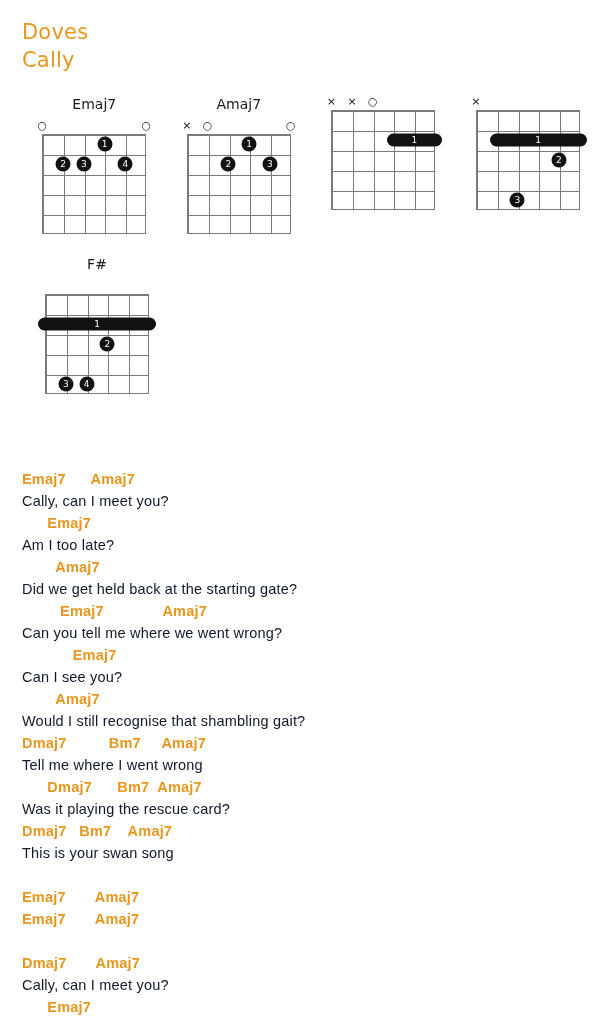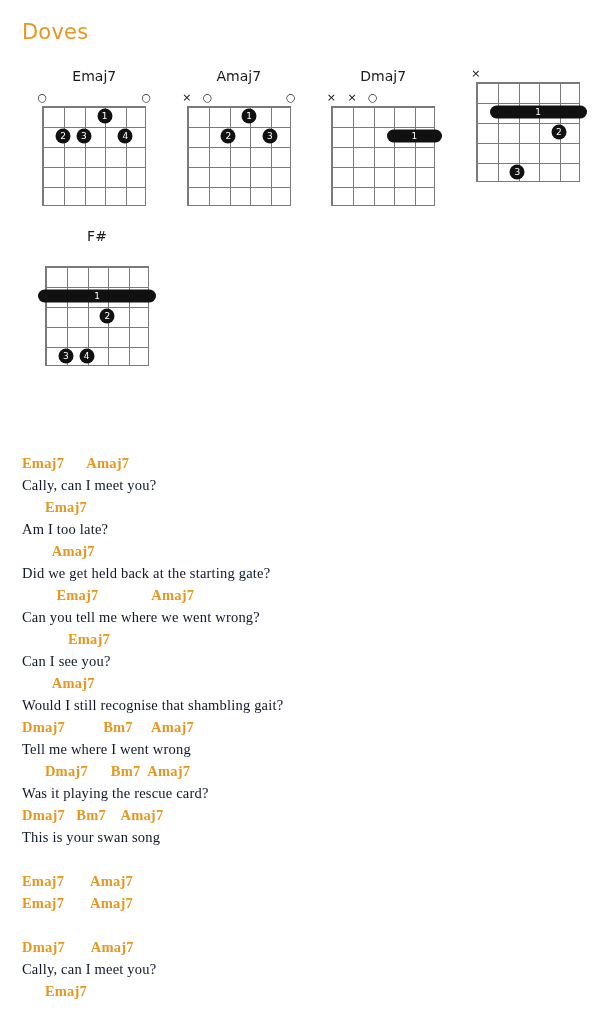--- a/index.html
+++ b/index.html
@@ -101,45 +101,46 @@
     text-align: center;
     transform: translateY(-50%);
     font-family: "DejaVu Sans", sans-serif;
   }
   .barre span { display: block; }
 
   
   .lyrics {
     position: absolute;
     left: 22px;
-    top: 452px;
+    top: 468px;
     right: 10px;
     font-size: 14.5px;
     line-height: 22px;
     white-space: pre;
-    font-family: Liberation Serif, serif;
+    font-family: Liberation Sans, sans-serif;
   }
   .chords-line {
     color: #E8971E;
     font-weight: bold;
     white-space: pre;
     letter-spacing: 0.2px;
   }
   .lyric-line {
     color: #0f172a;
     white-space: pre;
     letter-spacing: 0.2px;
   }
   .blank-line { height: 22px; }
 </style>
 </head>
 <body>
 
 <div class="header">
   <div class="artist">Doves</div>
+  <div class="song">Cally</div>
 </div>
 
 <div class="chord-row row1">
   <div class="chord">
     <div class="chord-name">Emaj7</div>
     <div class="chord-top">
         <span class="marker open" style="left: 0px;"></span>
         <span class="marker open" style="left: 104px;"></span>
       </div>
     <div class="grid-wrap">
@@ -158,21 +159,20 @@
         <span class="marker open" style="left: 104px;"></span>
       </div>
     <div class="grid-wrap">
         <div class="grid"></div>
         <div class="dot" style="left: 62.4px; top: 10px;">1</div>
         <div class="dot" style="left: 41.6px; top: 30px;">2</div>
         <div class="dot" style="left: 83.2px; top: 30px;">3</div>
       </div>
   </div>
   <div class="chord">
-    <div class="chord-name">Dmaj7</div>
     <div class="chord-top">
         <span class="marker mute" style="left: 0px;"></span>
         <span class="marker mute" style="left: 20.8px;"></span>
         <span class="marker open" style="left: 41.6px;"></span>
       </div>
     <div class="grid-wrap">
         <div class="grid"></div>
         <div class="barre" style="left: 55.4px; width: 55.6px; top: 30px;">
           <span>1</span>
         </div>

